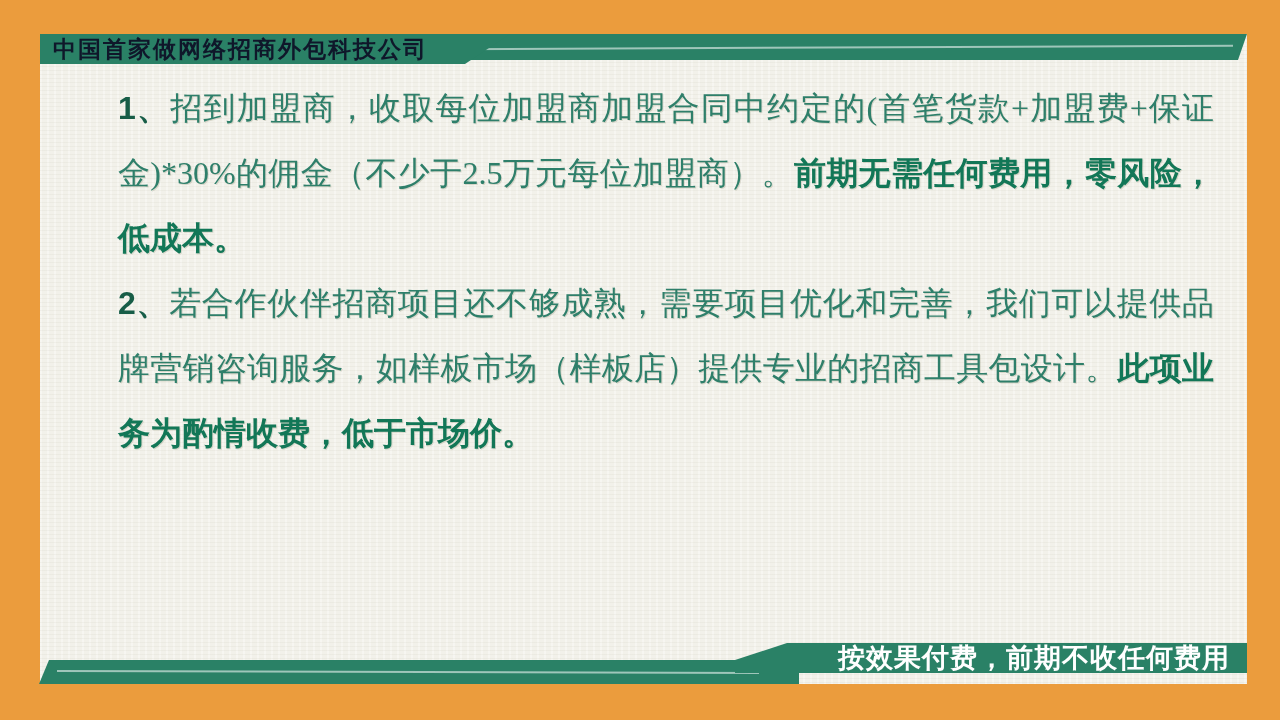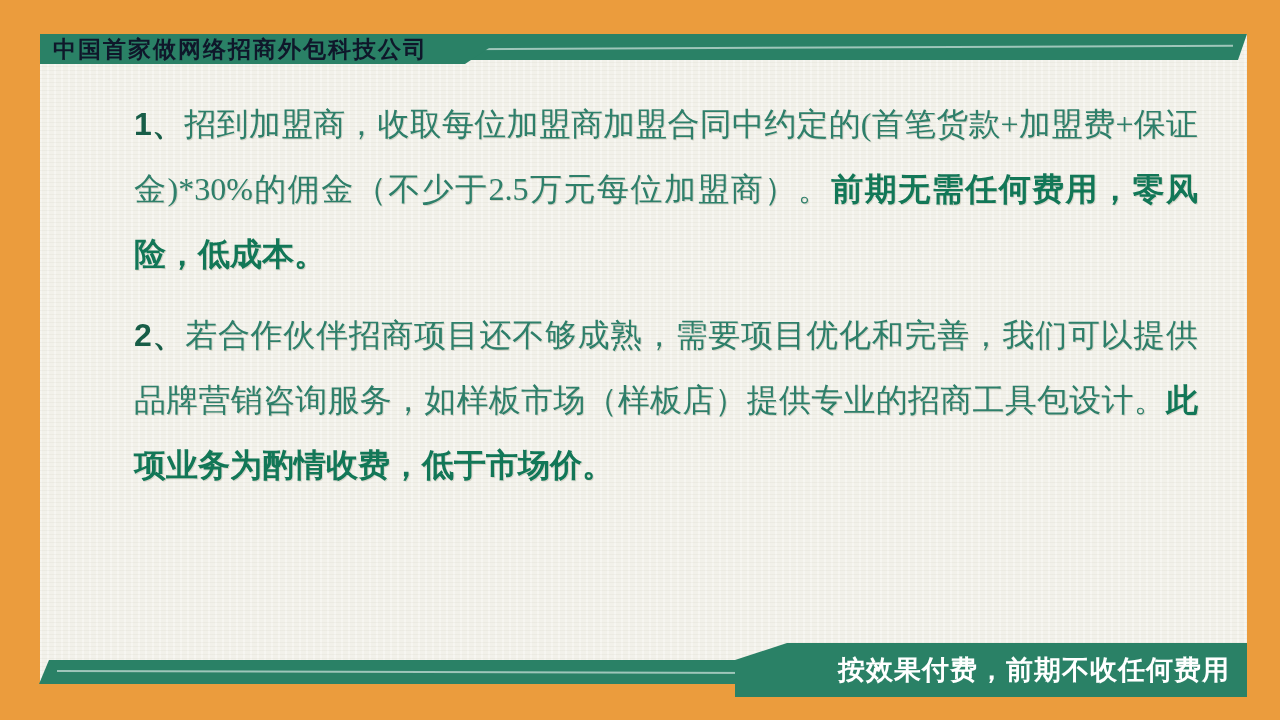--- a/index.html
+++ b/index.html
@@ -67,21 +67,21 @@
   .body-text {
     position: absolute;
     left: 118px; top: 76px;
     width: 1096px;
     z-index: 2;
     font-family: "Liberation Serif", serif;
     font-size: 32px;
     line-height: 65px;
     text-align: justify;
   }
-  .body-text p { margin: 16px; }
+  .body-text p { margin: 0; }
   .num {
     font-weight: bold;
     color: #175D47;
     font-family: "Liberation Sans", sans-serif;
   }
   .seg {
     color: #2E7F6A;
     text-shadow: 1px 1px 0 rgba(90,90,50,0.18);
   }
   .seg.bold {
@@ -102,21 +102,21 @@
     position: absolute;
     left: 18px; right: 40px; top: 11px; height: 2px;
     background: rgba(255,255,255,0.55);
     transform: rotate(0.15deg);
   }
 
   
   .footer-bar {
     position: absolute;
     left: 735px; top: 643px;
-    width: 512px; height: 54px;
+    width: 512px; height: 30px;
     background: #2A8166;
     clip-path: polygon(52px 0, 100% 0, 100% 100%, 0 100%, 0 17px);
     display: flex; align-items: center; justify-content: flex-end;
     padding-right: 17px;
     box-sizing: border-box;
     z-index: 3;
   }
   .footer-bar .slogan {
     color: #FFFFFF;
     font-size: 27px;

